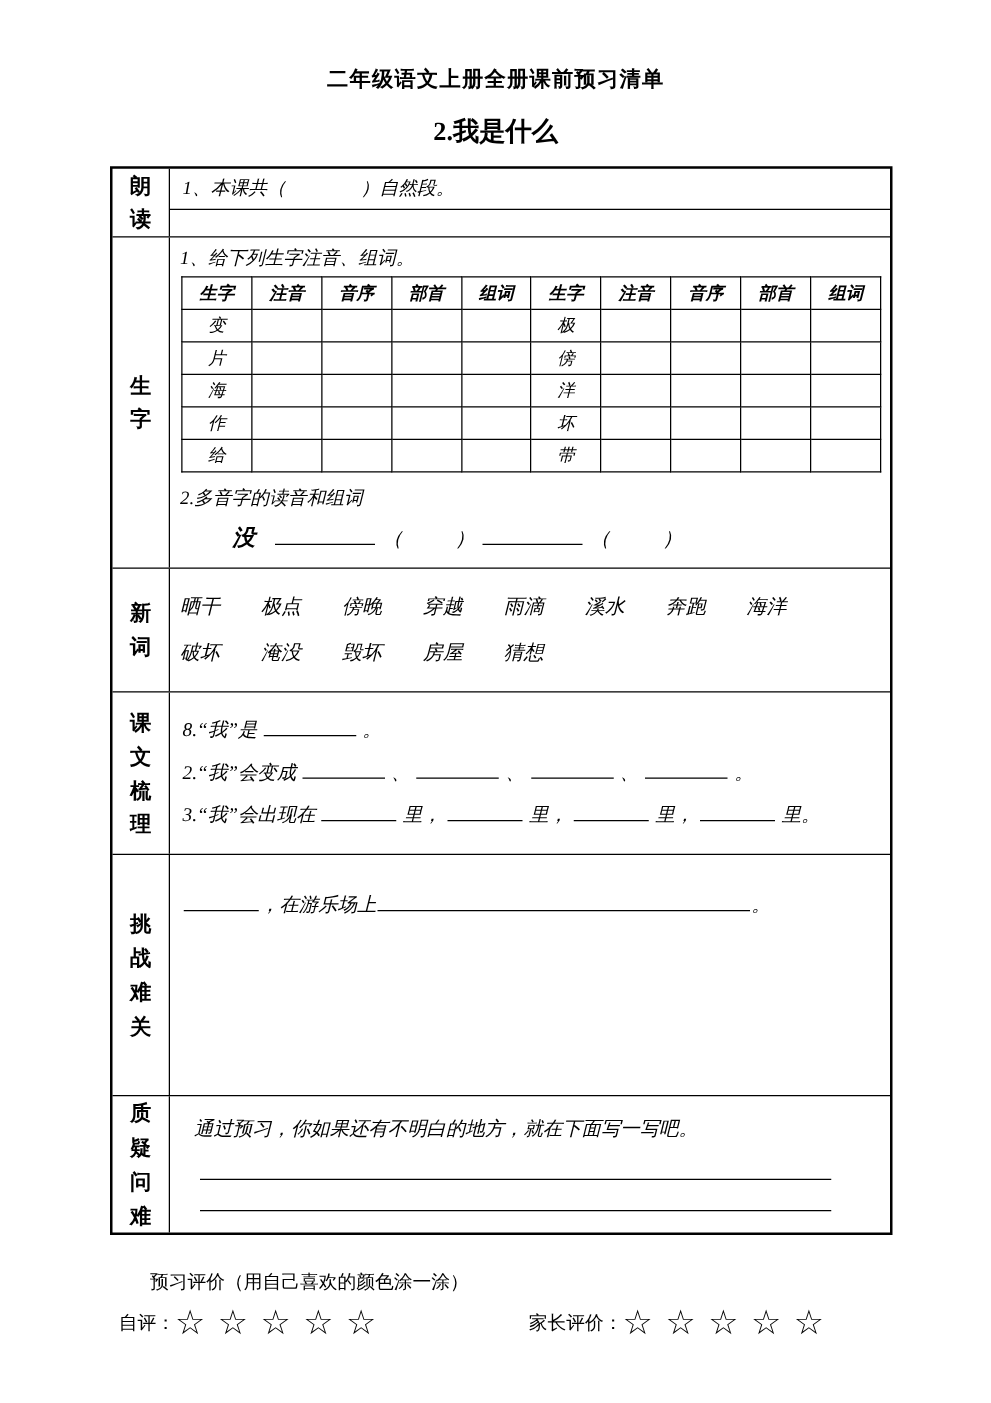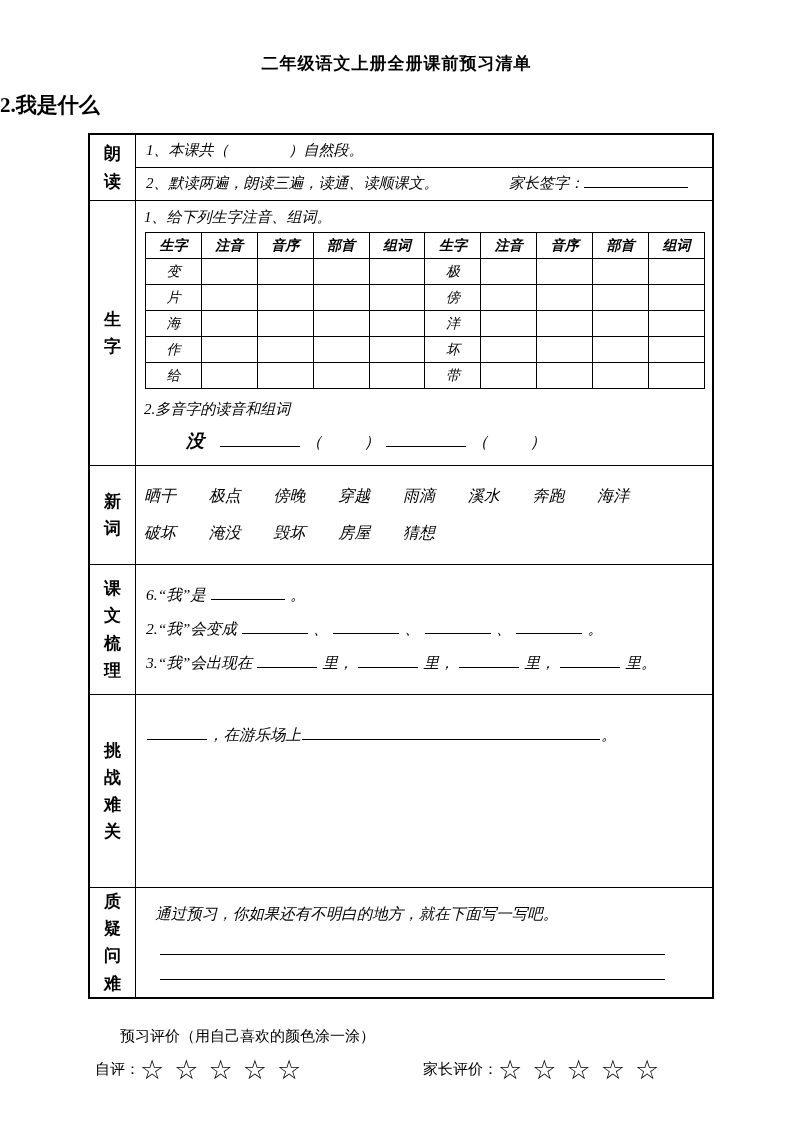--- a/index.html
+++ b/index.html
@@ -8,21 +8,21 @@
     font-family: "Liberation Serif", "DejaVu Serif", serif;
     color: #000;
   }
   .sheet { position: relative; width: 793px; height: 1122px; background: #fff; overflow: hidden; }
 
   .doc-title {
     padding-top: 52px; text-align: center;
     font-size: 17px; font-weight: bold; letter-spacing: 1px;
   }
   .doc-subtitle {
-    margin-top: 16px; 
+    margin-top: 16px; text-align: center;
     font-size: 21px; font-weight: bold;
   }
 
   .main-table {
     width: 622px; margin: 14px auto 0 88px;
     border: 2px solid #000;
   }
   .section { display: flex; border-bottom: 1.5px solid #000; }
   .section:last-child { border-bottom: none; }
   .section-label {
@@ -97,26 +97,20 @@
   <div class="doc-subtitle">2.我是什么</div>
 
   <div class="main-table">
 
     <div class="section sec-langdu">
       <div class="section-label">
         <div class="label-text">朗读</div>
       </div>
       <div class="section-body">
         <div class="row row1">1、本课共（　　　　）自然段。</div>
-        <div class="row row2">
-          <span>2、默读两遍，朗读三遍，读通、读顺课文。</span>
-          <span class="sign-wrap">
-            <span>家长签字：</span><span class="blank" style="width:104px"></span>
-          </span>
-        </div>
       </div>
     </div>
 
     <div class="section sec-shengzi">
       <div class="section-label">
         <div class="label-text">生字</div>
       </div>
       <div class="section-body">
         <div class="body-pad">
           <div class="instruction">1、给下列生字注音、组词。</div>
@@ -231,21 +225,21 @@
       </div>
     </div>
 
     <div class="section sec-kewen">
       <div class="section-label">
         <div class="label-text">课文梳理</div>
       </div>
       <div class="section-body">
         <div class="body-pad">
           <div class="kw-line">
-            <span>6.“我”是</span><span class="blank" style="width:74px"></span><span>。</span>
+            <span>8.“我”是</span><span class="blank" style="width:74px"></span><span>。</span>
           </div>
           <div class="kw-line">
             <span>2.“我”会变成</span><span class="blank" style="width:66px"></span><span>、</span><span class="blank" style="width:66px"></span><span>、</span><span class="blank" style="width:66px"></span><span>、</span><span class="blank" style="width:66px"></span><span>。</span>
           </div>
           <div class="kw-line">
             <span>3.“我”会出现在</span><span class="blank" style="width:60px"></span><span>里，</span><span class="blank" style="width:60px"></span><span>里，</span><span class="blank" style="width:60px"></span><span>里，</span><span class="blank" style="width:60px"></span><span>里。</span>
           </div>
         </div>
       </div>
     </div>

